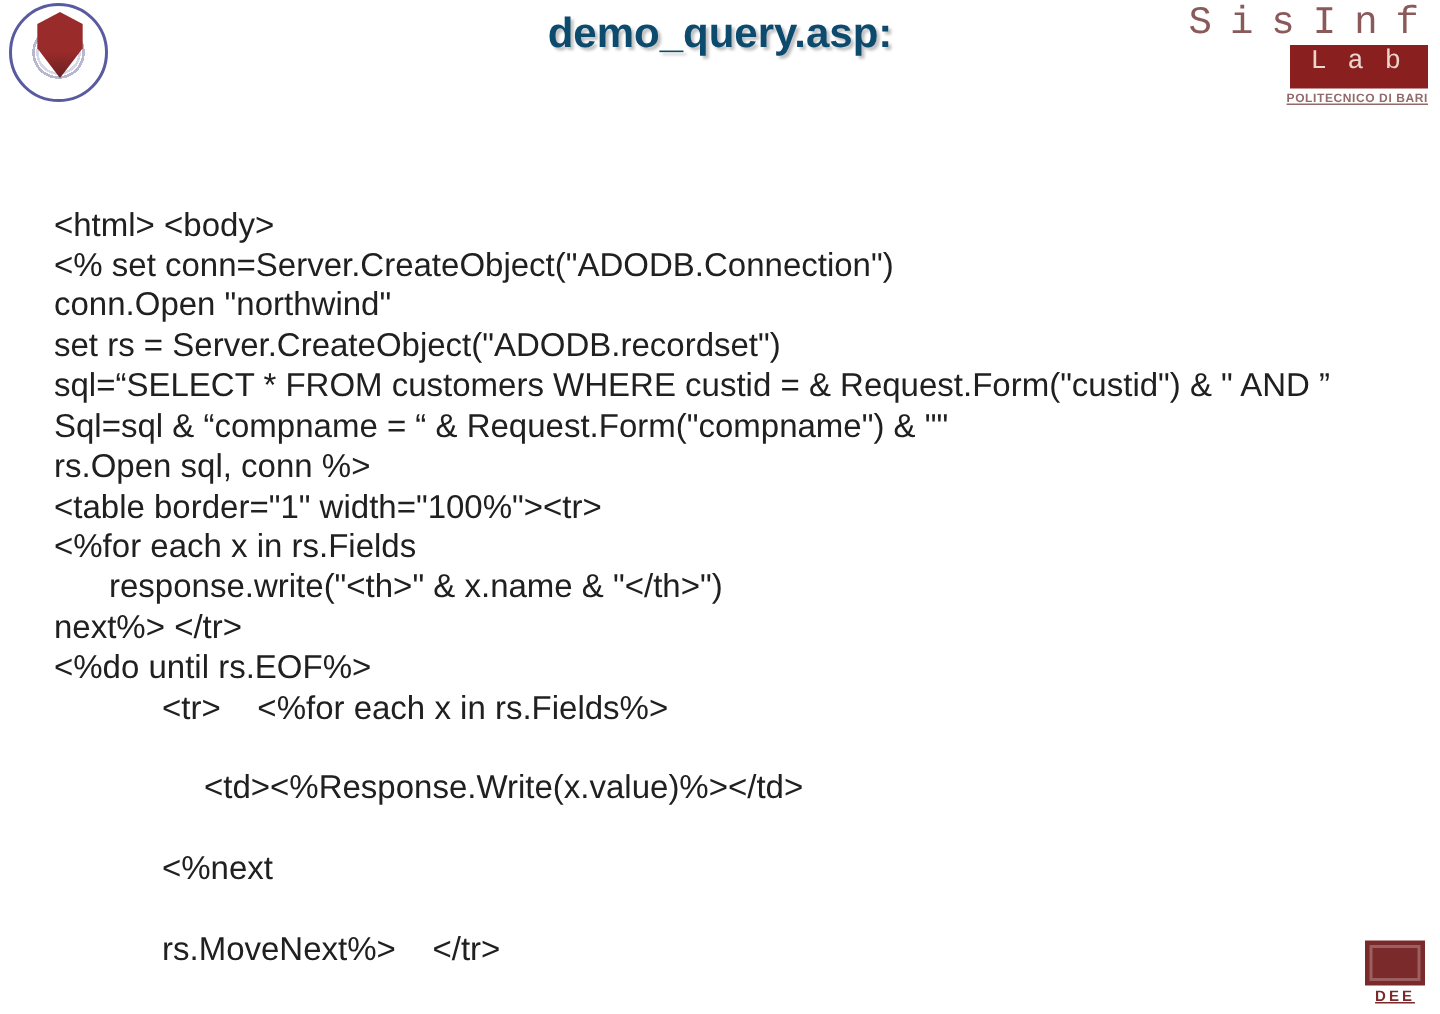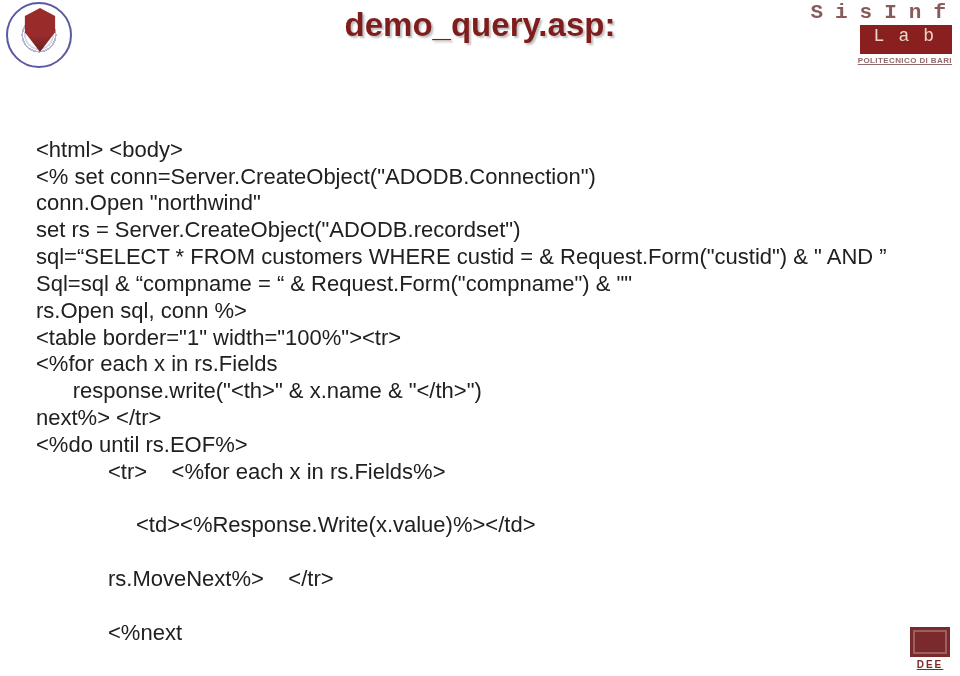--- a/index.html
+++ b/index.html
@@ -17,23 +17,23 @@
     width: 960px;
     height: 676px;
     box-sizing: border-box;
   }
   .title-wrap {
     text-align: center;
     padding-top: 6px;
   }
   .title {
     display: inline-block;
-    font-size: 33px;
+    font-size: 28px;
     font-weight: 700;
-    color: #7f1d1d;
+    color: #0c4a6e;
     text-shadow: 2px 2px 2px rgba(0,0,0,0.25);
     letter-spacing: 0;
   }
   .code-block {
     position: absolute;
     left: 36px;
     top: 110px;
     width: 880px;
     font-family: Tahoma, Verdana, sans-serif;
     font-size: 22px;
@@ -73,23 +73,23 @@
   .logo-right {
     position: absolute;
     right: 8px;
     top: 2px;
     width: 180px;
     text-align: right;
   }
   .sisinf {
     font-family: "Courier New", monospace;
     letter-spacing: 12px;
-    font-size: 21px;
+    font-size: 26px;
     color: #8a5a5a;
-    font-weight: 700;
+    font-weight: 400;
     line-height: 1;
     margin-right: -6px;
   }
   .lab-row { margin-top: 2px; }
   .lab-box {
     display: inline-block;
     background: #8a1f1f;
     color: #e9d7cc;
     font-family: "Courier New", monospace;
     font-size: 18px;
@@ -163,22 +163,22 @@
 <span>sql=“SELECT * FROM customers WHERE custid = &amp; Request.Form("custid") &amp; " AND ”</span>
 <span>Sql=sql &amp; “compname = “ &amp; Request.Form("compname") &amp; ""</span>
 <span>rs.Open sql, conn %&gt;</span>
 <span>&lt;table border="1" width="100%"&gt;&lt;tr&gt;</span>
 <span>&lt;%for each x in rs.Fields</span>
 <span>      response.write("&lt;th&gt;" &amp; x.name &amp; "&lt;/th&gt;")</span>
 <span>next%&gt; &lt;/tr&gt;</span>
 <span>&lt;%do until rs.EOF%&gt;</span>
 <span class="indent1">&lt;tr&gt;    &lt;%for each x in rs.Fields%&gt;</span>
 <span class="indent2">&lt;td&gt;&lt;%Response.Write(x.value)%&gt;&lt;/td&gt;</span>
+<span class="indent1">&lt;%next</span>
 <span class="indent1">rs.MoveNext%&gt;    &lt;/tr&gt;</span>
-<span class="indent1">&lt;%next</span>
 <span class="indent1">&lt;%loop</span>
 
 
 
 
   </div>
 
   <div class="dee">
     <div class="sq"></div>
     <div class="lbl">DEE</div>

